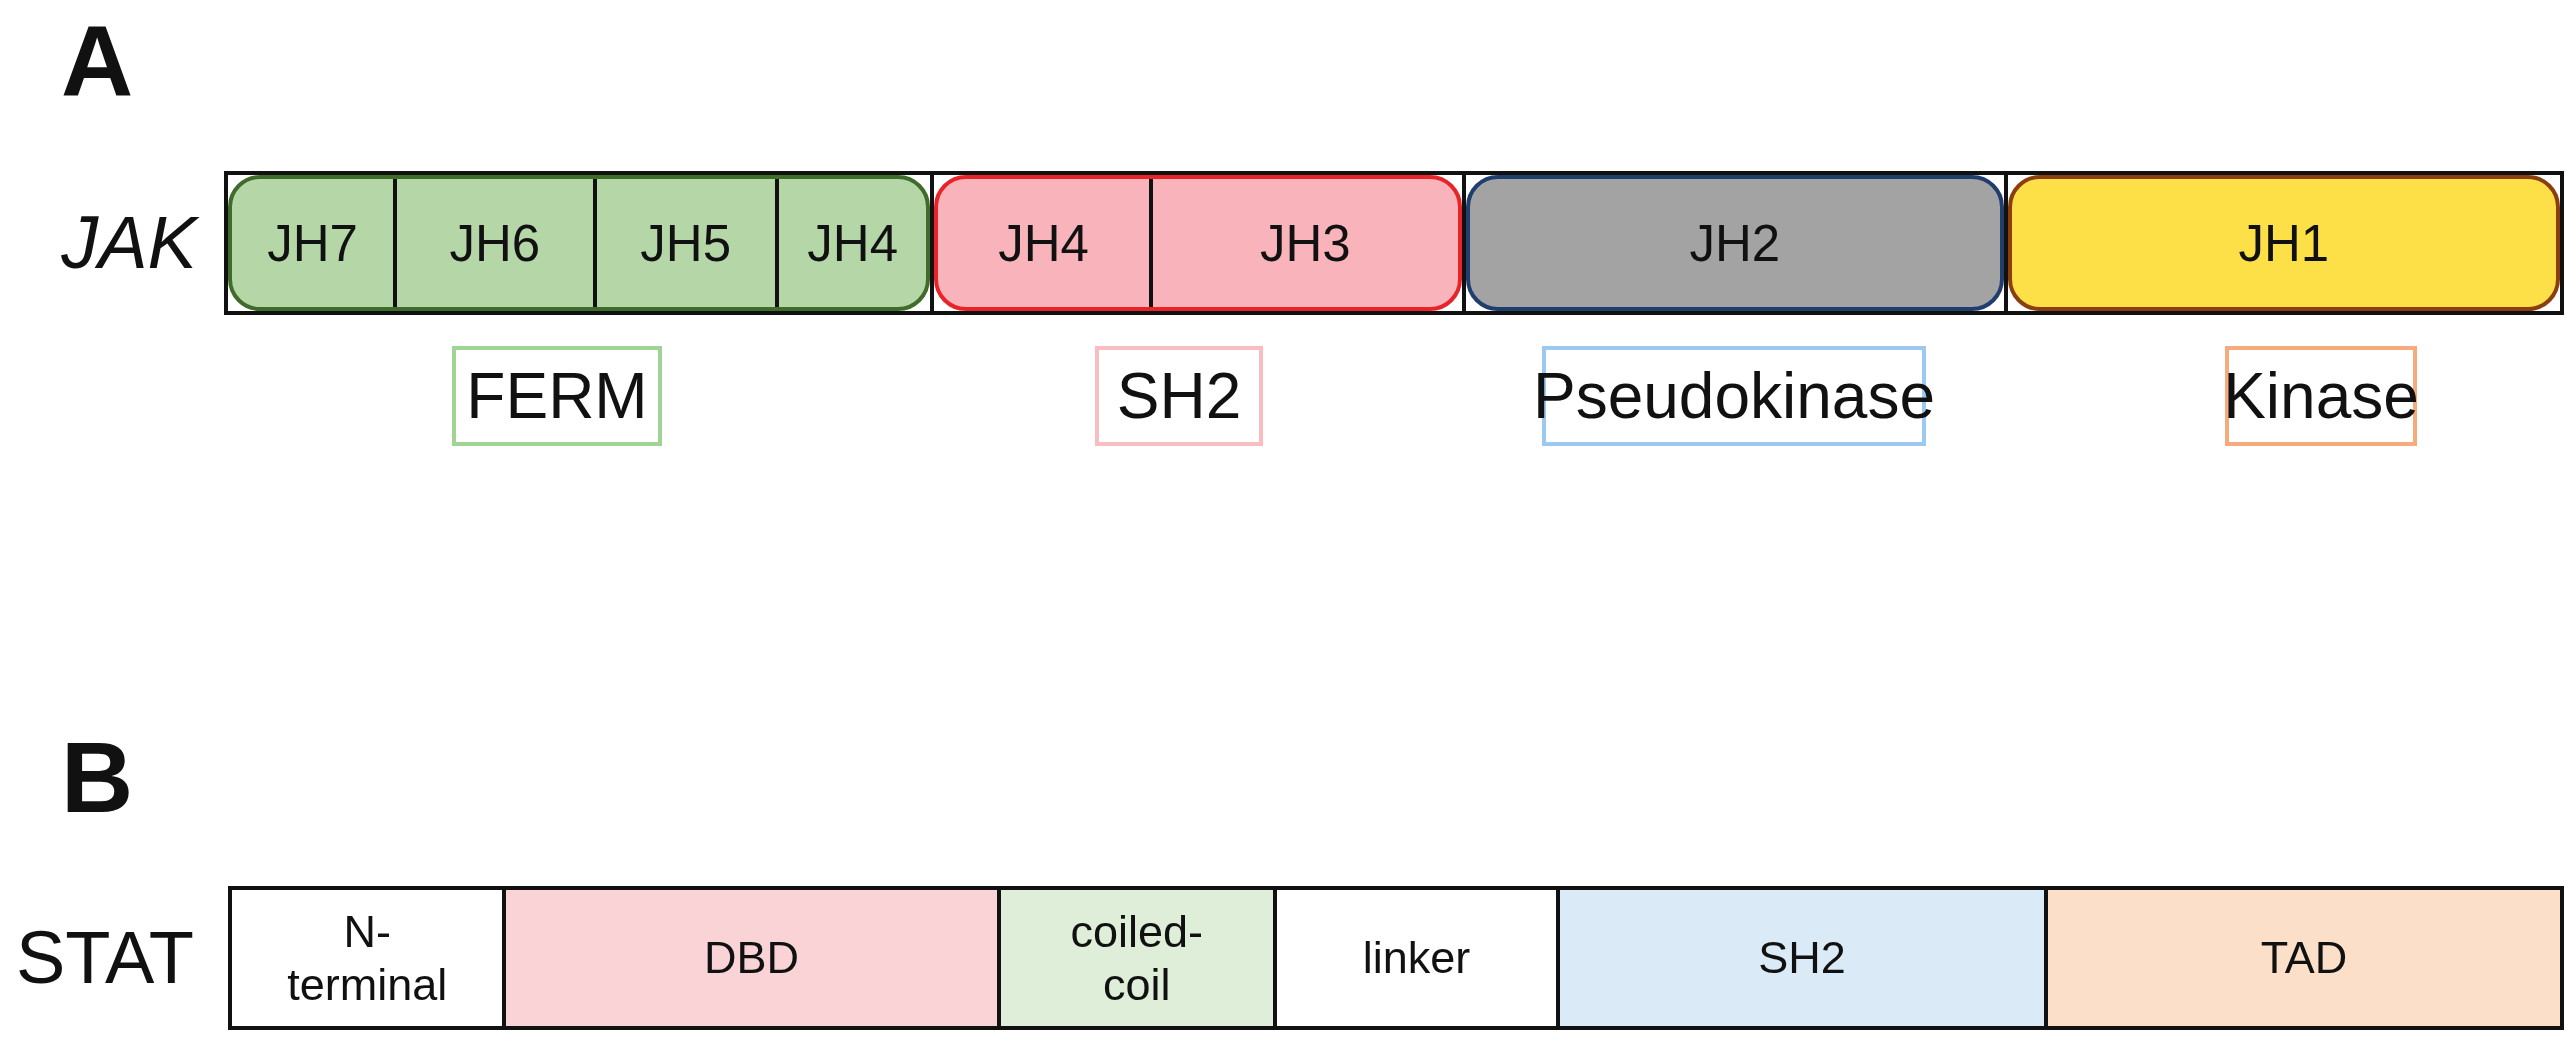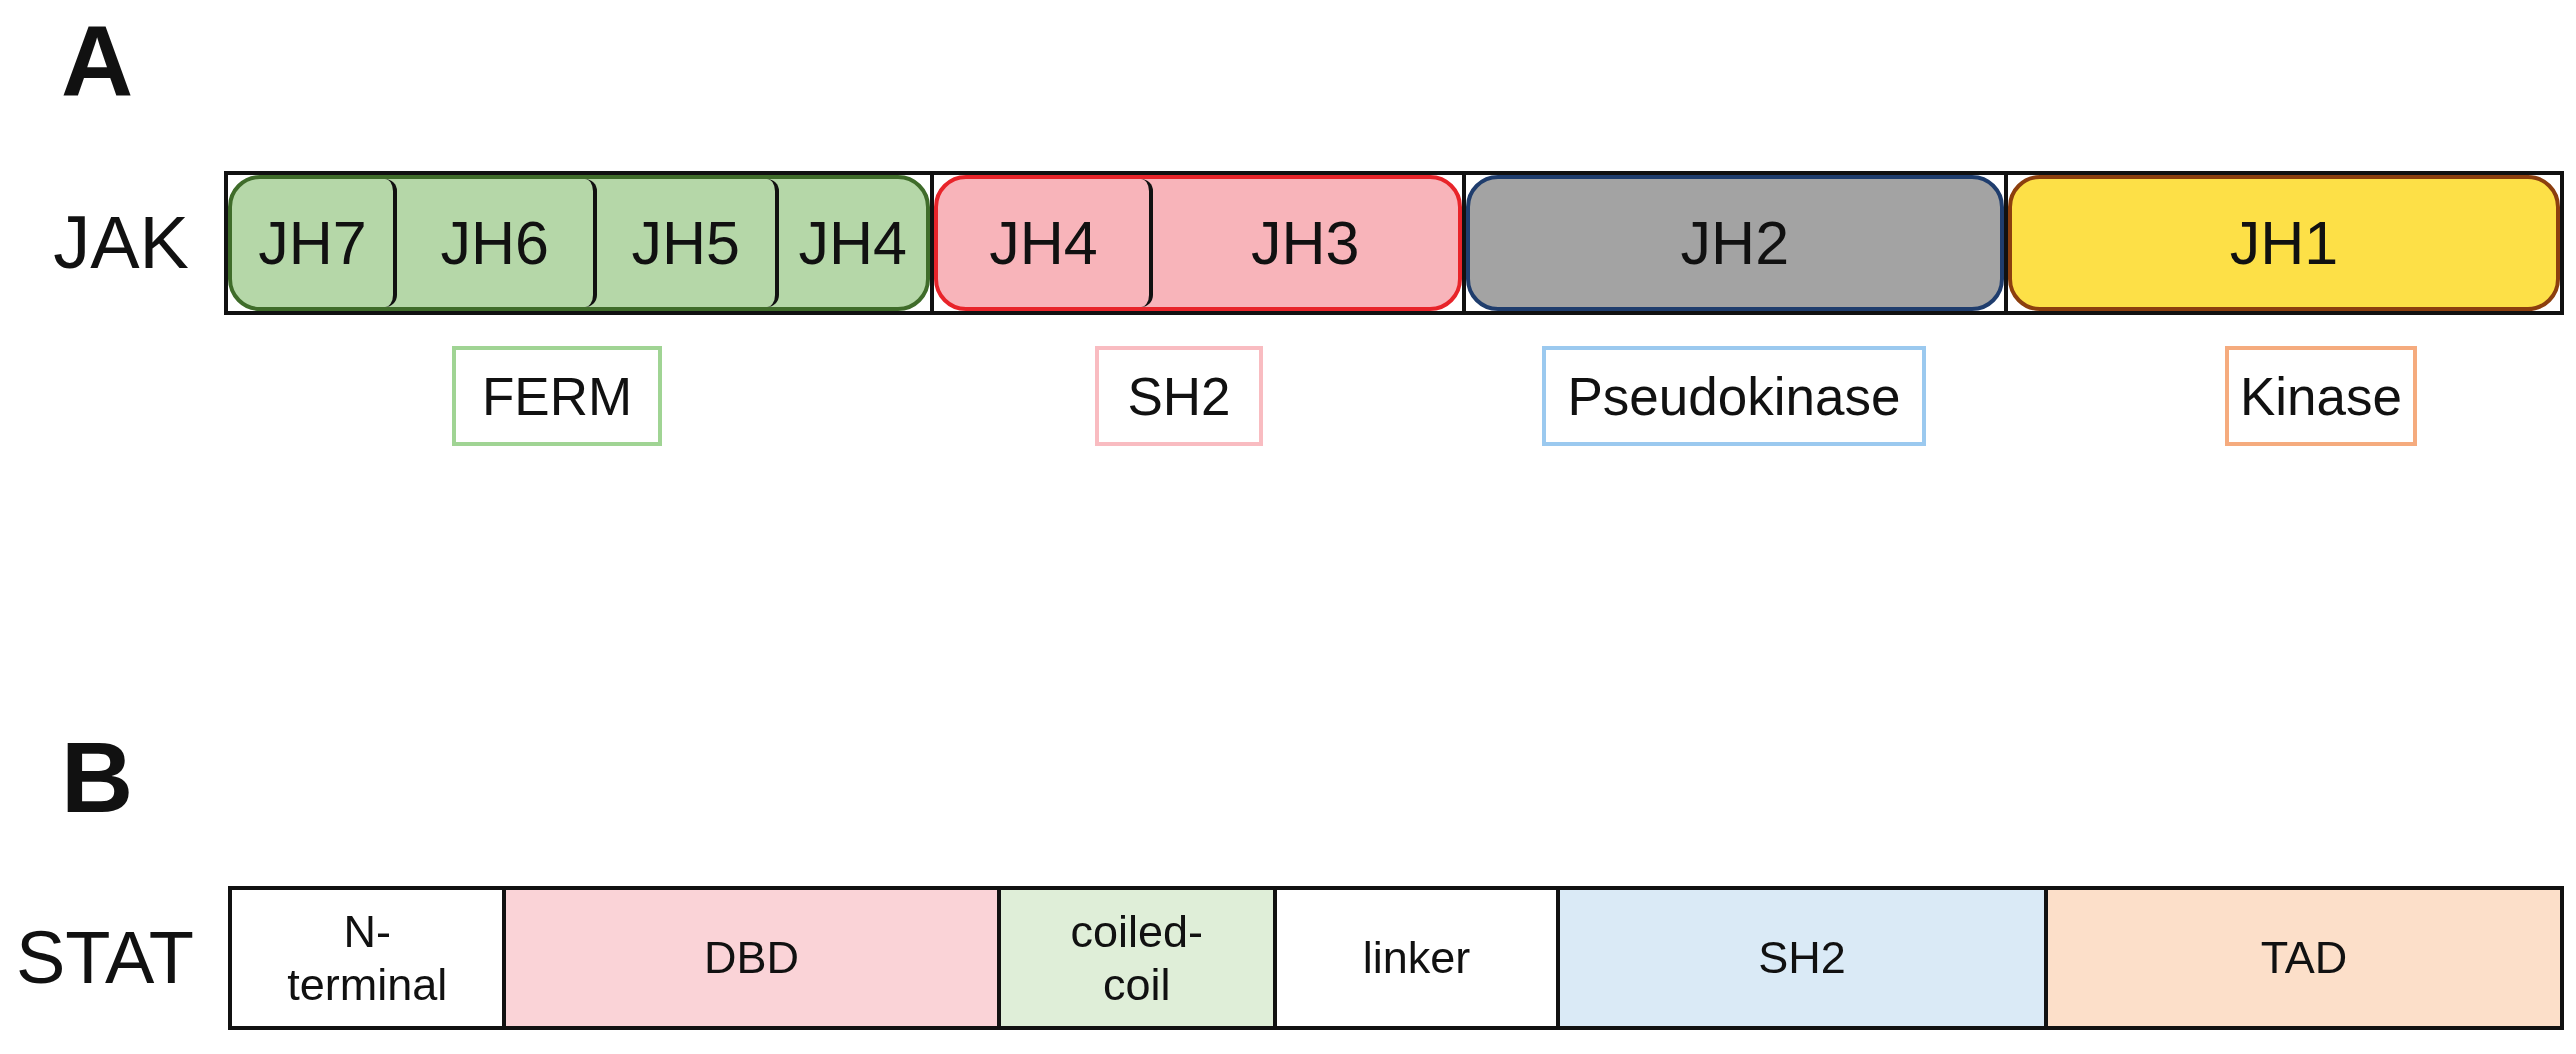--- a/index.html
+++ b/index.html
@@ -25,21 +25,21 @@
 
   .row-label {
     position: absolute;
     display: flex;
     align-items: center;
     justify-content: center;
     font-size: 74px;
     line-height: 1;
     color: #111111;
   }
-  #jak-label  { left: 28px; top: 171px; width: 186px; height: 144px; }
+  #jak-label  { left: 36px; top: 171px; width: 186px; height: 144px; font-style: italic; }
   #stat-label { left: 4px;  top: 886px; width: 202px; height: 144px; }
 
   
   .jak-bar {
     position: absolute;
     left: 224px; top: 171px;
     width: 2340px; height: 144px;
     border: 4.9px solid #111111;
     box-sizing: border-box;
     background: #ffffff;
@@ -61,40 +61,39 @@
   .jak-group.orange { background: #fde047; border-color: #8c3f0e; }
 
   .group-divider {
     flex: 0 0 4px;
     background: #111111;
   }
   .jak-cell {
     display: flex;
     align-items: center;
     justify-content: center;
-    font-size: 61px;
+    font-size: 51px;
     line-height: 1;
     box-sizing: border-box;
     border-right: 4px solid #111111;
-    border-radius: 12px;
   }
   .jak-cell:last-child { border-right: none; }
 
   
   .domain-box {
     position: absolute;
     top: 346px;
     height: 100px;
     box-sizing: border-box;
     background: #ffffff;
     border: 4.9px solid;
     display: flex;
     align-items: center;
     justify-content: center;
-    font-size: 53px;
+    font-size: 64px;
     line-height: 1;
     color: #111111;
   }
   #domain-ferm         { left: 452px;  width: 210px; border-color: #a0d494; }
   #domain-sh2          { left: 1095px; width: 168px; border-color: #f9bcc1; }
   #domain-pseudokinase { left: 1542px; width: 384px; border-color: #9bc9ef; }
   #domain-kinase       { left: 2225px; width: 192px; border-color: #f5ab7e; }
 
   
   .stat-bar {

